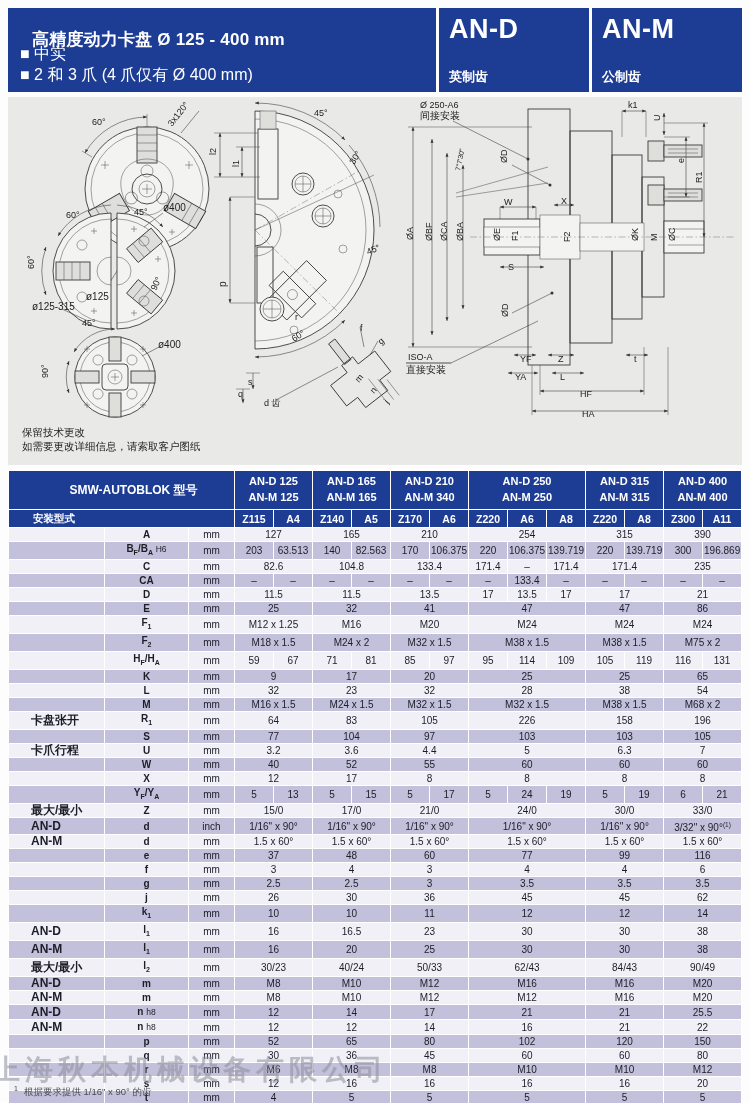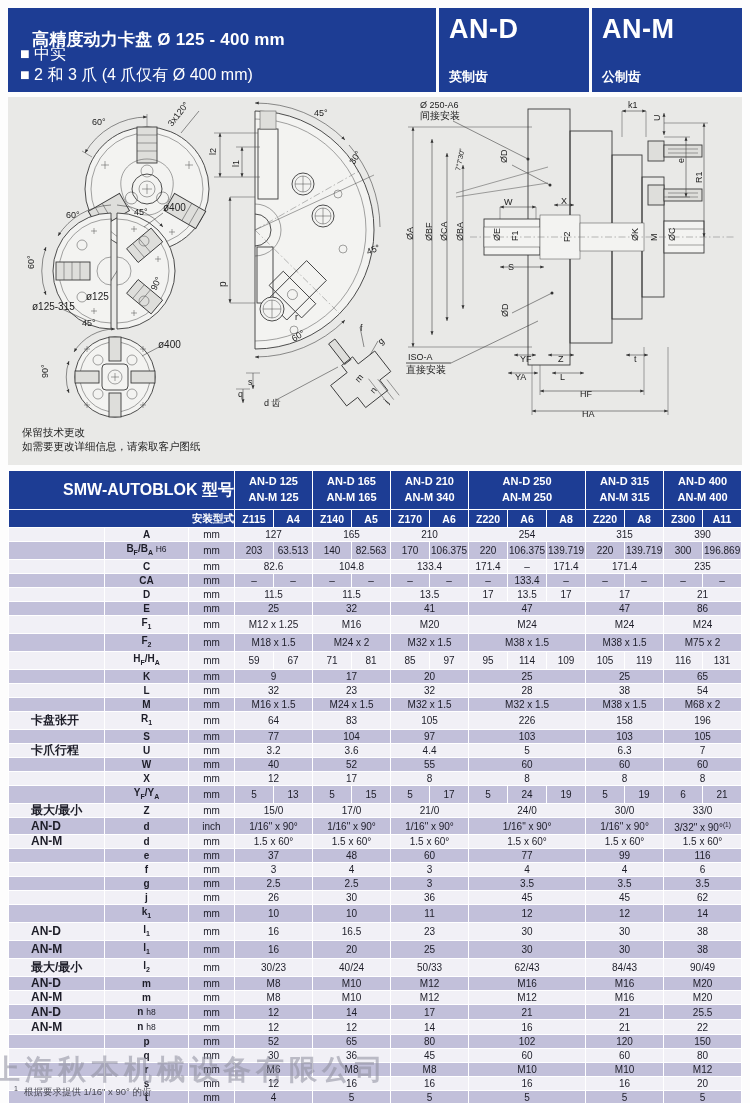--- a/index.html
+++ b/index.html
@@ -20,23 +20,23 @@
   .ln{stroke:#3a3a3a;fill:none;stroke-width:.9}
   .tn{stroke:#4a4a4a;fill:none;stroke-width:.5}
   .dim{stroke:#444;fill:none;stroke-width:.6}
   .cl{stroke:#777;stroke-width:.5;fill:none;stroke-dasharray:7 2.5 1.5 2.5}
   .fc{fill:#f3f3f1}
   .fj{fill:#dededb}
   
   table.spec{position:absolute;left:8px;top:470px;width:734px;border-collapse:collapse;table-layout:fixed}
   table.spec th,table.spec td{overflow:hidden;white-space:nowrap}
   thead th{background:#1d3d94;color:#fff;border:1px solid #fff;font-size:11px;font-weight:bold;padding:1px 0;}
-  th.tt{text-align:right;padding-left:24px;font-size:16px;height:36px}
+  th.tt{text-align:center;padding-left:24px;font-size:12px;height:36px}
   th.grp div{line-height:1.45}
-  th.tm{text-align:right;padding-left:24px;font-size:11px}
+  th.tm{text-align:left;padding-left:24px;font-size:11px}
   tr.mounts th{height:15px;font-size:10.5px}
   tbody td{height:13px;line-height:13px;padding:0 1px;text-align:center;font-size:10px;color:#1d1d28;
            border:1px solid #fff}
   tr.even td{background:#f1f0f6}
   tr.odd td{background:#c2c0da}
   td.lbl{text-align:left;padding-left:22px;font-weight:bold;font-size:12px}
   td.sym{font-weight:bold}
   td.sym sub{font-size:7px}
   td.unit{font-size:10px}
   .sfx{font-weight:normal;font-size:8.5px}

